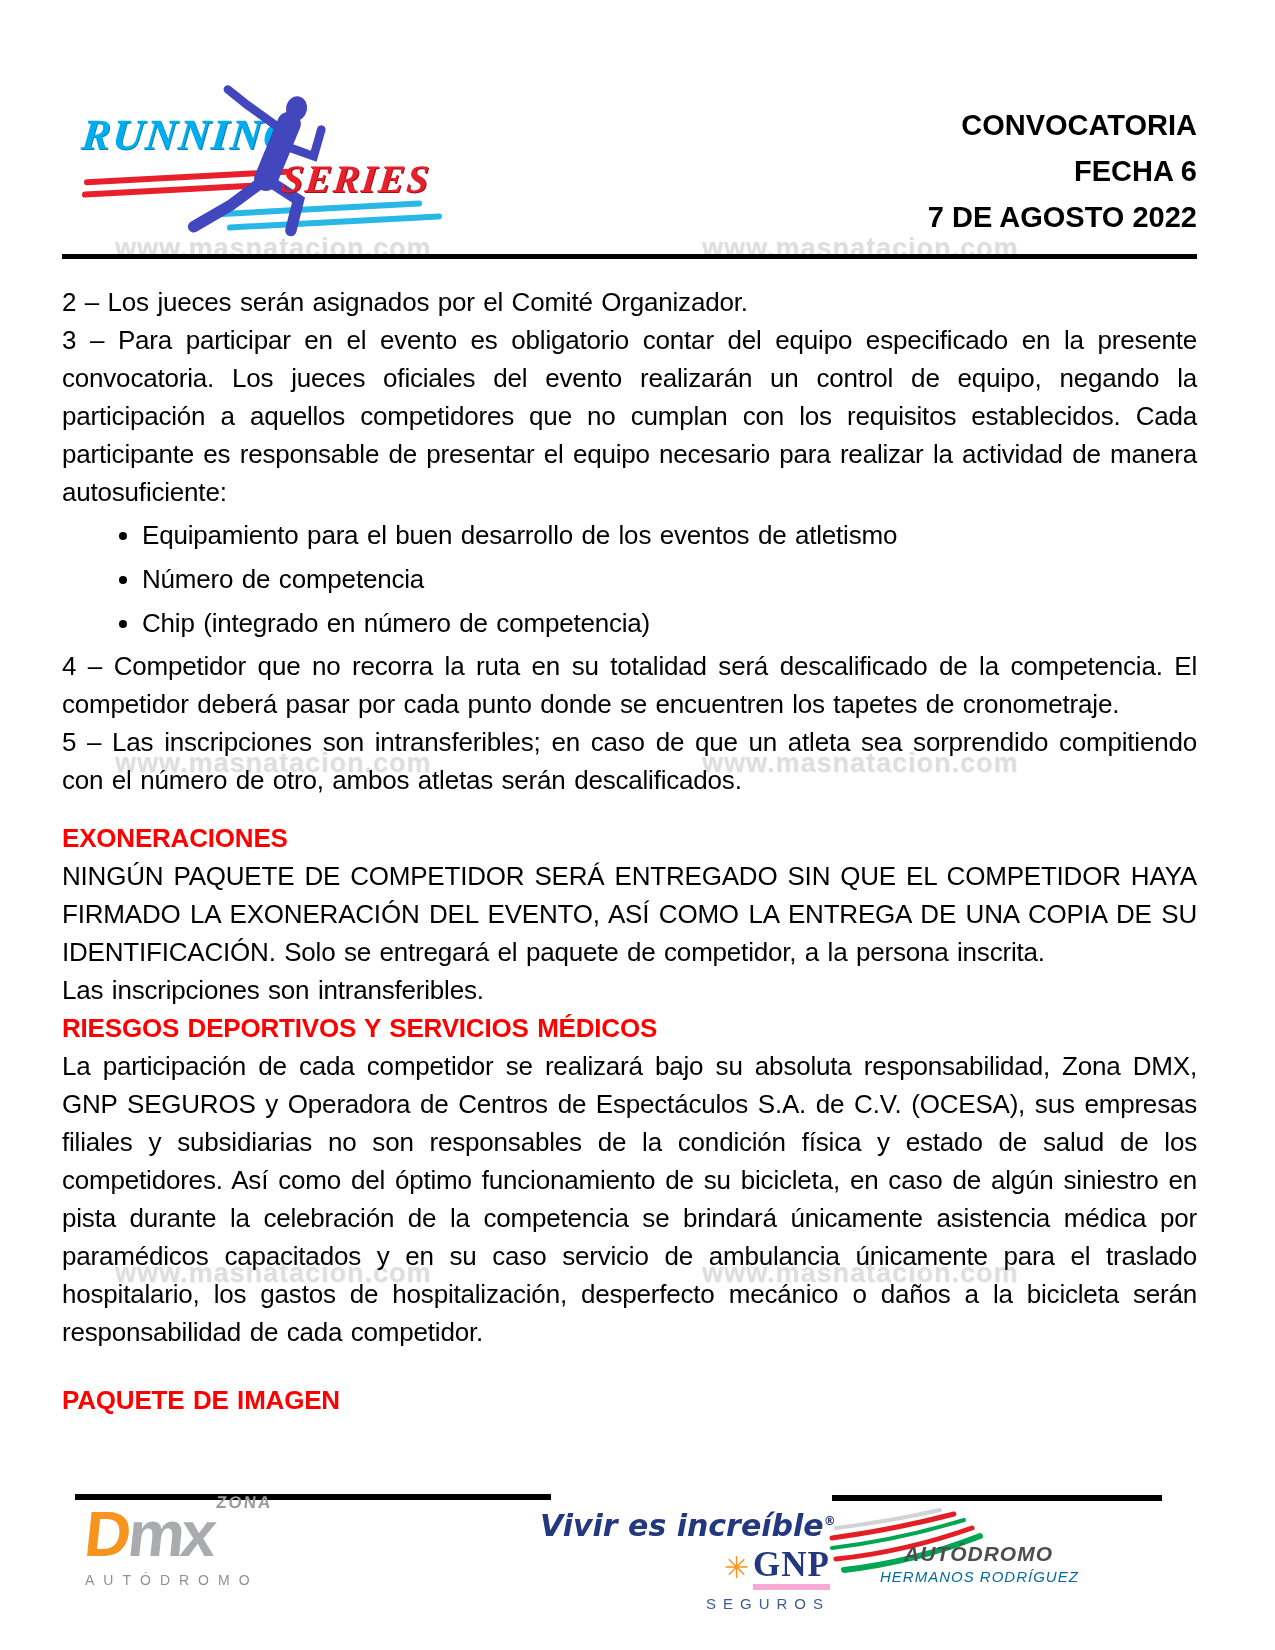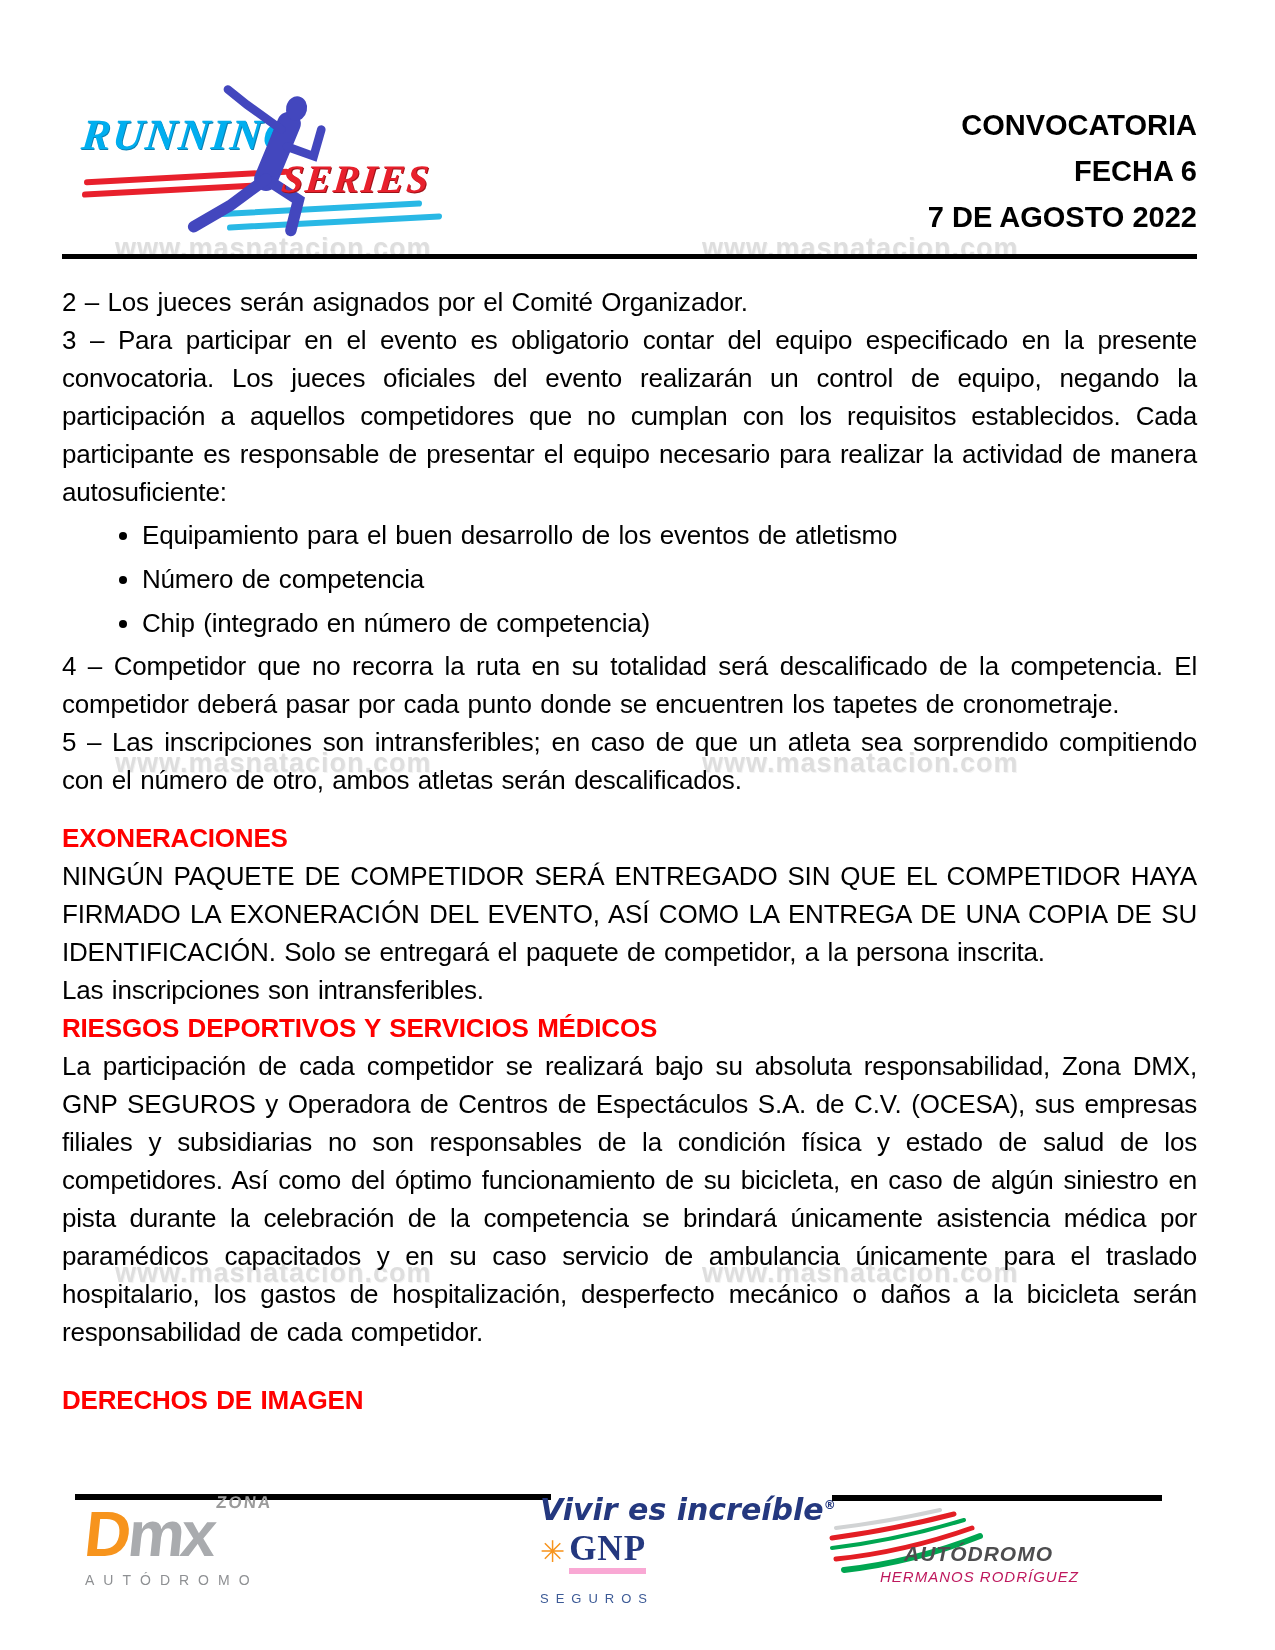--- a/index.html
+++ b/index.html
@@ -67,30 +67,30 @@
   .footer{position:absolute;left:0;top:1450px;width:1275px;height:200px;z-index:1;}
   .frule{position:absolute;height:6px;background:#000;}
   .frule.left{left:75px;top:44px;width:476px;}
   .frule.right{left:832px;top:45px;width:330px;}
   .dmx{position:absolute;left:85px;top:52px;width:230px;}
   .dmx-word{position:relative;transform:skewX(-6deg);line-height:1;white-space:nowrap;}
   .dmx-d{font-size:64px;font-weight:bold;color:#F7941D;letter-spacing:-3px;}
   .dmx-mx{font-size:64px;font-weight:bold;color:#A9ABAE;letter-spacing:-4px;}
   .dmx-zona{position:absolute;left:128px;top:-8px;font-size:17px;font-weight:bold;color:#9B9B9B;letter-spacing:2px;}
   .dmx-auto{margin-top:6px;font-size:14px;letter-spacing:9px;color:#8E9093;white-space:nowrap;}
-  .gnp{position:absolute;left:540px;top:42px;width:290px;text-align:left;color:#24387F;}
+  .gnp{position:absolute;left:540px;top:58px;width:290px;text-align:right;color:#24387F;}
   .gnp-tagline{font-style:italic;font-weight:bold;font-size:30px;font-family:"DejaVu Sans",sans-serif;white-space:nowrap;}
   .gnp-tagline sup{font-size:12px;}
   .gnp-row{margin-top:4px;display:inline-flex;align-items:center;gap:4px;}
   .gnp-star{color:#F7941D;font-size:30px;line-height:1;}
   .gnp-name{font-family:"Liberation Serif",serif;font-weight:bold;font-size:35px;border-bottom:6px solid #f9a8d4;line-height:1.05;letter-spacing:1px;}
-  .gnp-seguros{font-size:13px;letter-spacing:7px;color:#3C5A96;margin-top:17px;}
+  .gnp-seguros{font-size:15px;letter-spacing:7px;color:#3C5A96;margin-top:5px;}
   .ahr{position:absolute;left:822px;top:52px;width:250px;height:130px;}
   .ahr-name{position:absolute;left:82px;top:40px;font-size:21px;font-weight:bold;font-style:italic;color:#4D4D4F;letter-spacing:1px;white-space:nowrap;}
-  .ahr-sub{position:absolute;left:58px;top:66px;font-size:15px;font-style:italic;color:#be185d;letter-spacing:1px;white-space:nowrap;}
+  .ahr-sub{position:absolute;left:58px;top:66px;font-size:15px;font-style:italic;color:#0369a1;letter-spacing:1px;white-space:nowrap;}
 </style>
 </head>
 <body>
 
 <div class="page">
 
   <span class="wm" style="left:115px;top:233px;">www.masnatacion.com</span>
   <span class="wm" style="left:702px;top:233px;">www.masnatacion.com</span>
   <span class="wm" style="left:115px;top:748px;">www.masnatacion.com</span>
   <span class="wm" style="left:702px;top:748px;">www.masnatacion.com</span>
@@ -138,21 +138,21 @@
       <p>4 – Competidor que no recorra la ruta en su totalidad será descalificado de la competencia. El competidor deberá pasar por cada punto donde se encuentren los tapetes de cronometraje.</p>
       <p>5 – Las inscripciones son intransferibles; en caso de que un atleta sea sorprendido compitiendo con el número de otro, ambos atletas serán descalificados.</p>
 
       <p class="sec-heading first">EXONERACIONES</p>
       <p>NINGÚN PAQUETE DE COMPETIDOR SERÁ ENTREGADO SIN QUE EL COMPETIDOR HAYA FIRMADO LA EXONERACIÓN DEL EVENTO, ASÍ COMO LA ENTREGA DE UNA COPIA DE SU IDENTIFICACIÓN. Solo se entregará el paquete de competidor, a la persona inscrita.</p>
       <p>Las inscripciones son intransferibles.</p>
 
       <p class="sec-heading">RIESGOS DEPORTIVOS Y SERVICIOS MÉDICOS</p>
       <p>La participación de cada competidor se realizará bajo su absoluta responsabilidad, Zona DMX, GNP SEGUROS y Operadora de Centros de Espectáculos S.A. de C.V.  (OCESA), sus empresas filiales y subsidiarias no son responsables de la condición física y estado de salud de los competidores. Así como del óptimo funcionamiento de su bicicleta, en caso de algún siniestro en pista durante la celebración de la competencia se brindará únicamente asistencia médica por paramédicos capacitados y en su caso servicio de ambulancia únicamente para el traslado hospitalario, los gastos de hospitalización, desperfecto mecánico o daños a la bicicleta serán responsabilidad de cada competidor.</p>
 
-      <p class="sec-heading derechos">DERECHOS DE IMAGEN</p>
+      <p class="sec-heading derechos">PAQUETE DE IMAGEN</p>
     </div>
   </div>
 
   <div class="footer">
     <div class="frule left"></div>
     <div class="frule right"></div>
 
     <div class="dmx">
       <div class="dmx-word">
         <span class="dmx-d">D</span><span class="dmx-mx">mx</span>

